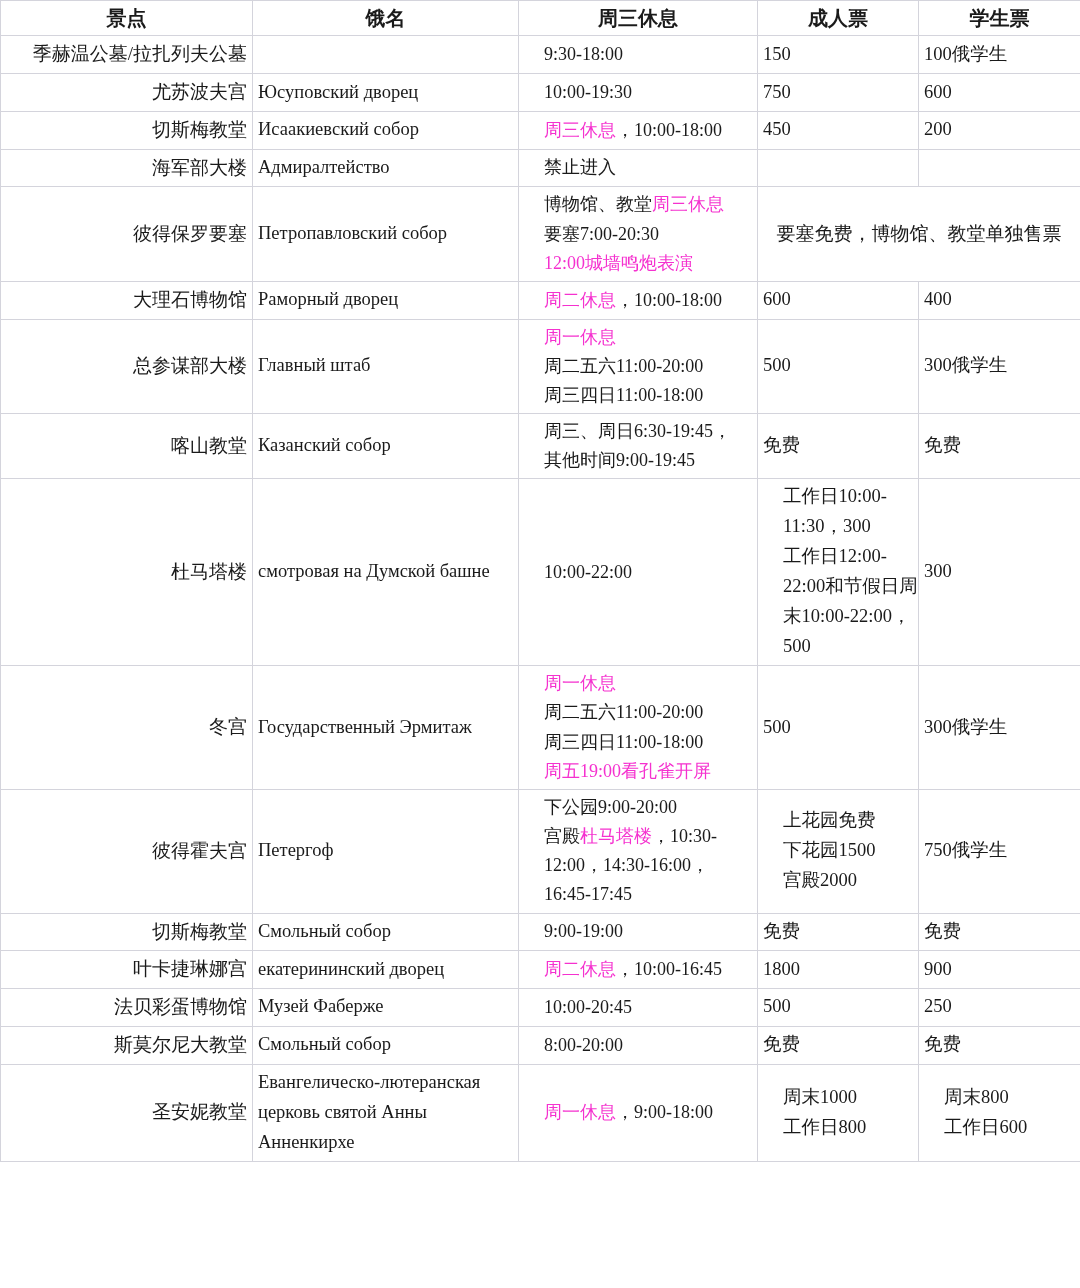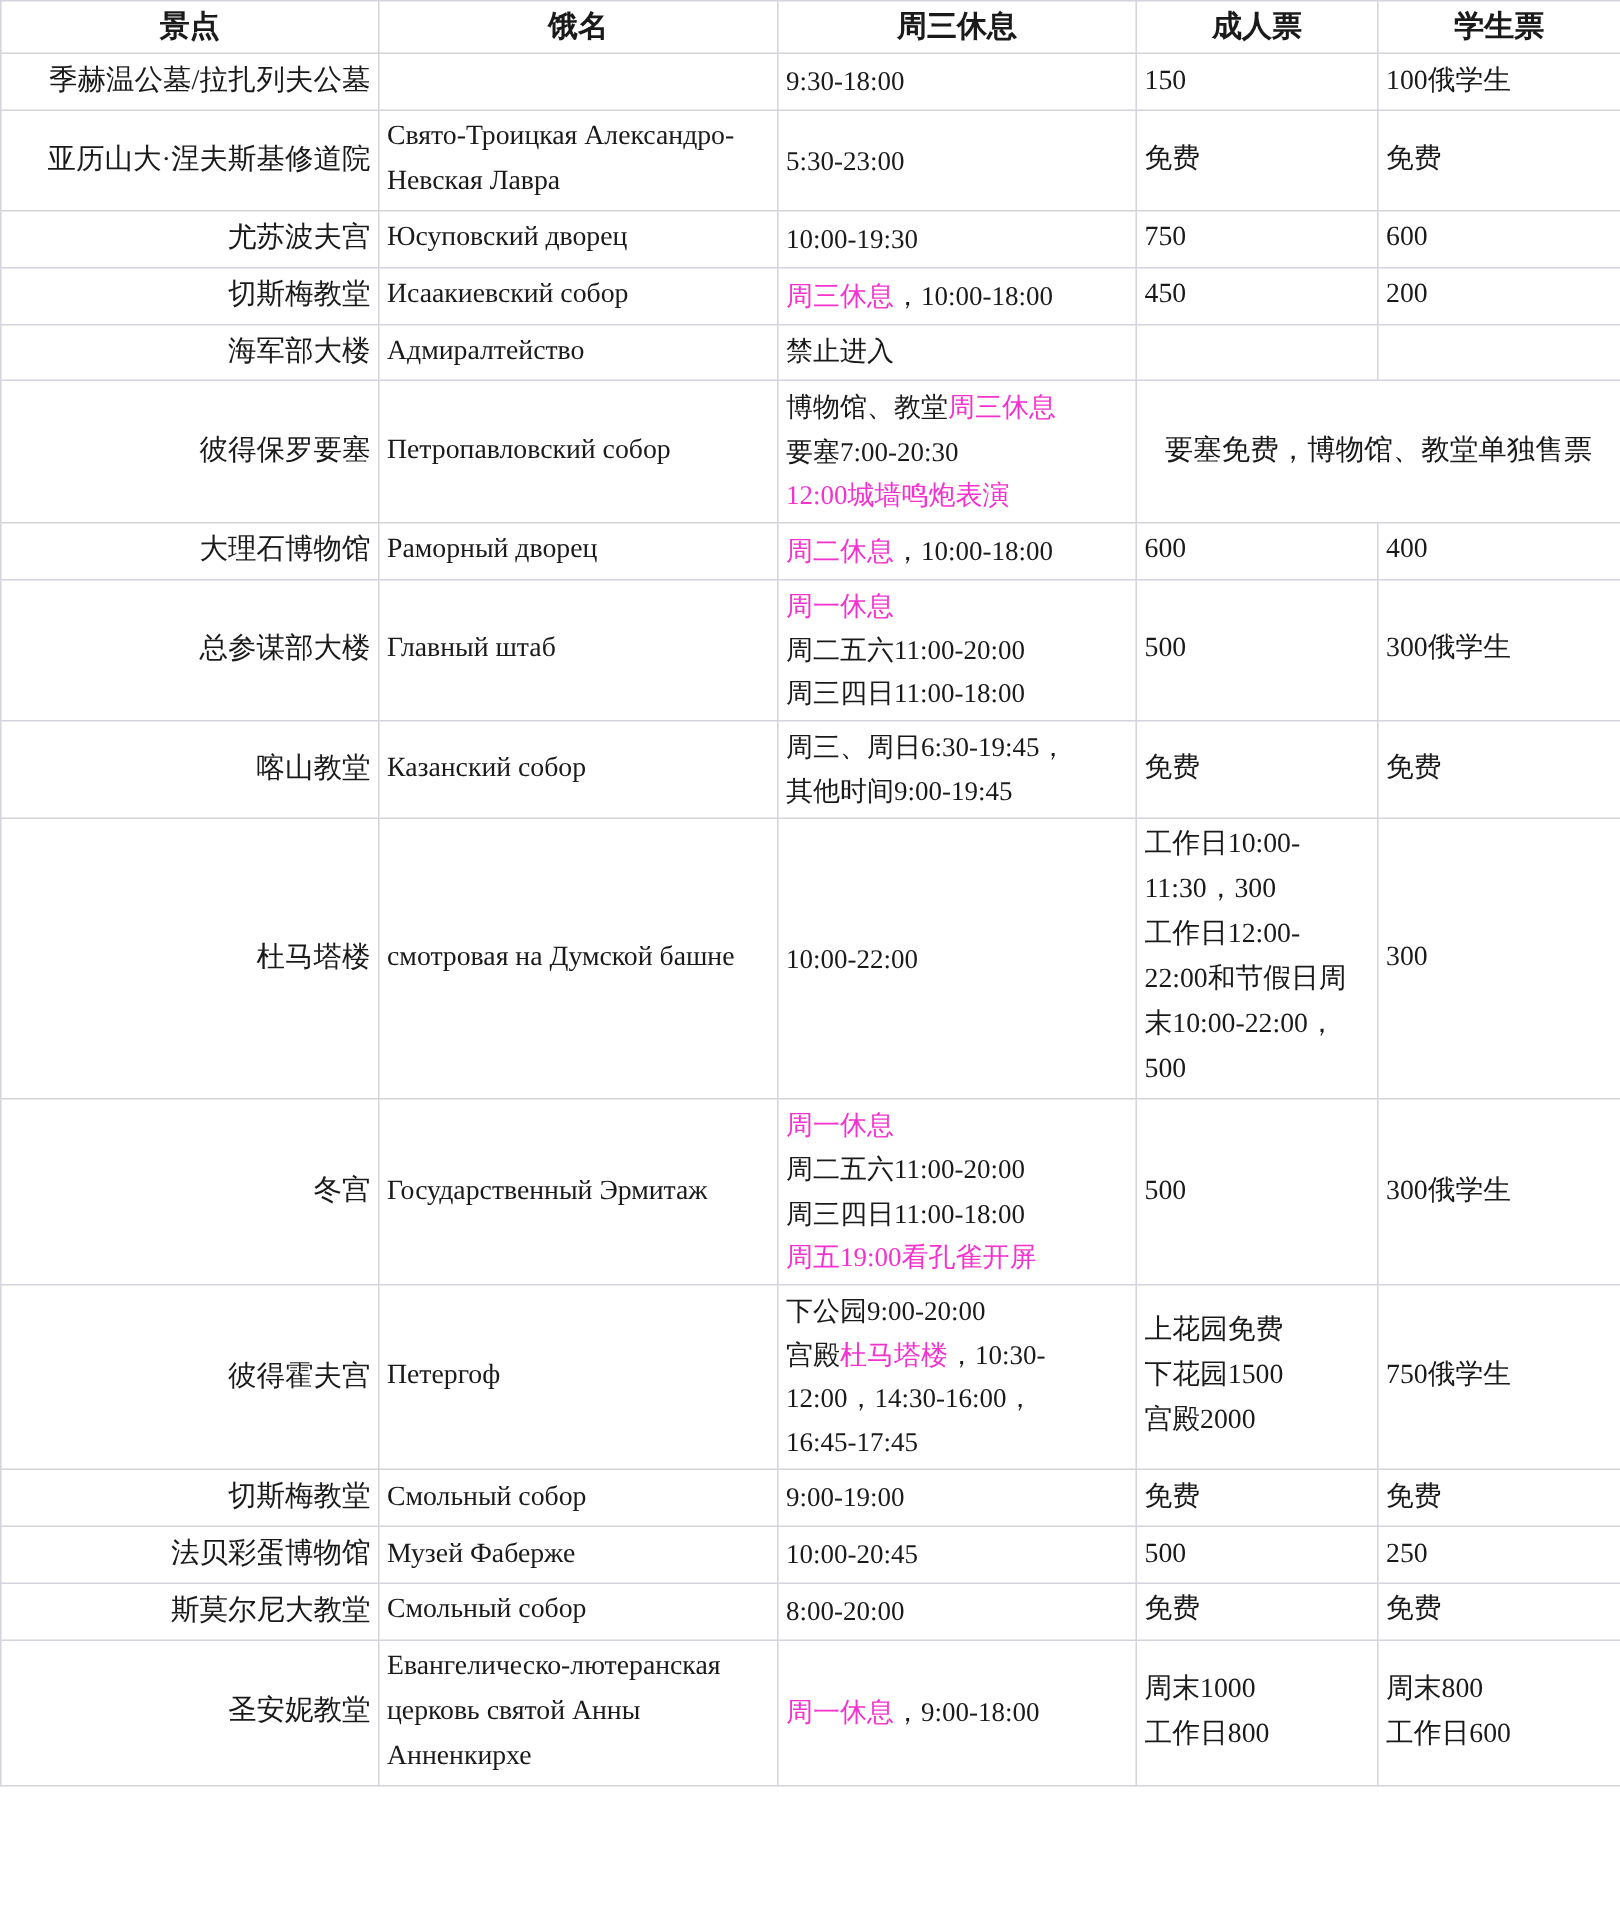--- a/index.html
+++ b/index.html
@@ -63,20 +63,21 @@
     text-align: center;
     font-size: 19px;
     white-space: nowrap;
   }
   .hl {
     color: #f531cf;
     text-align: right;
   }
   .cell-lines > div {
     white-space: nowrap;
+    margin-left: 20px;
   }
 </style>
 </head>
 <body>
 
 <table class="attraction-table">
   <colgroup>
     <col class="c-name">
       <col class="c-ru">
       <col class="c-hours">
@@ -98,31 +99,20 @@
         <td class="col-ru"></td>
         <td class="col-hours">
           <div class="cell-lines">
             <div>9:30-18:00</div>
           </div>
         </td>
         <td class="col-adult">150</td>
         <td class="col-student">100俄学生</td>
       </tr>
       <tr>
-        <td class="col-name">亚历山大·涅夫斯基修道院</td>
-        <td class="col-ru">Свято-Троицкая Александро-Невская Лавра</td>
-        <td class="col-hours">
-          <div class="cell-lines">
-            <div>5:30-23:00</div>
-          </div>
-        </td>
-        <td class="col-adult">免费</td>
-        <td class="col-student">免费</td>
-      </tr>
-      <tr>
         <td class="col-name">尤苏波夫宫</td>
         <td class="col-ru">Юсуповский дворец</td>
         <td class="col-hours">
           <div class="cell-lines">
             <div>10:00-19:30</div>
           </div>
         </td>
         <td class="col-adult">750</td>
         <td class="col-student">600</td>
       </tr>
@@ -255,20 +245,31 @@
         <td class="col-ru">Смольный собор</td>
         <td class="col-hours">
           <div class="cell-lines">
             <div>9:00-19:00</div>
           </div>
         </td>
         <td class="col-adult">免费</td>
         <td class="col-student">免费</td>
       </tr>
       <tr>
+        <td class="col-name">叶卡捷琳娜宫</td>
+        <td class="col-ru">екатерининский дворец</td>
+        <td class="col-hours">
+          <div class="cell-lines">
+            <div><span class="hl">周二休息</span><span>，10:00-16:45</span></div>
+          </div>
+        </td>
+        <td class="col-adult">1800</td>
+        <td class="col-student">900</td>
+      </tr>
+      <tr>
         <td class="col-name">法贝彩蛋博物馆</td>
         <td class="col-ru">Музей Фаберже</td>
         <td class="col-hours">
           <div class="cell-lines">
             <div>10:00-20:45</div>
           </div>
         </td>
         <td class="col-adult">500</td>
         <td class="col-student">250</td>
       </tr>

